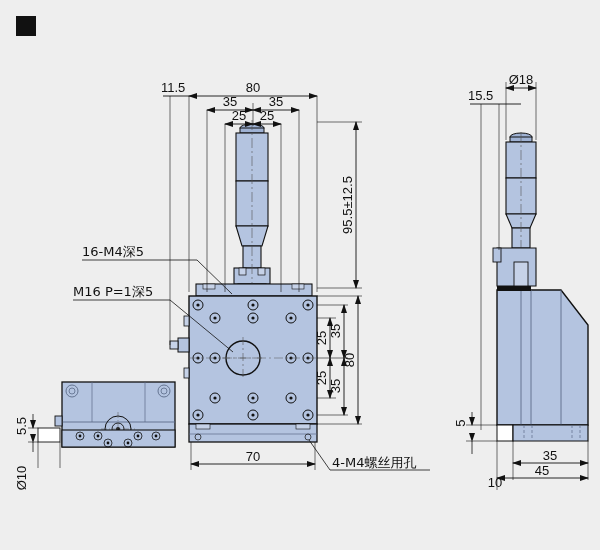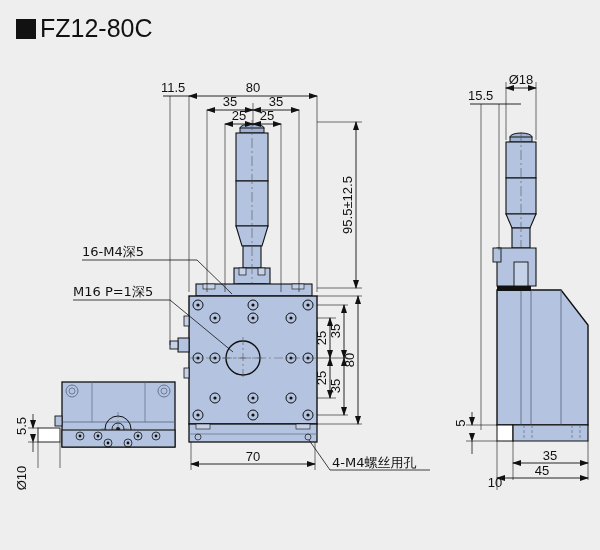--- a/index.html
+++ b/index.html
@@ -58,21 +58,20 @@
     fill: #111111;
   }
 </style>
 </head>
 <body>
 
 <div id="sheet">
 
   <div class="title-row">
     <span class="title-marker"></span>
-    <span class="title-text">FZ12-80C</span>
   </div>
 
   <svg class="draw" width="600" height="550" viewBox="0 0 600 550">
     <defs>
       <marker id="ar" markerWidth="9" markerHeight="6" refX="8" refY="3" orient="auto" markerUnits="userSpaceOnUse">
         <path d="M0,0 L9,3 L0,6 z" fill="#111111"></path>
       </marker>
       <marker id="arl" markerWidth="9" markerHeight="6" refX="1" refY="3" orient="auto" markerUnits="userSpaceOnUse">
         <path d="M9,0 L0,3 L9,6 z" fill="#111111"></path>
       </marker>

